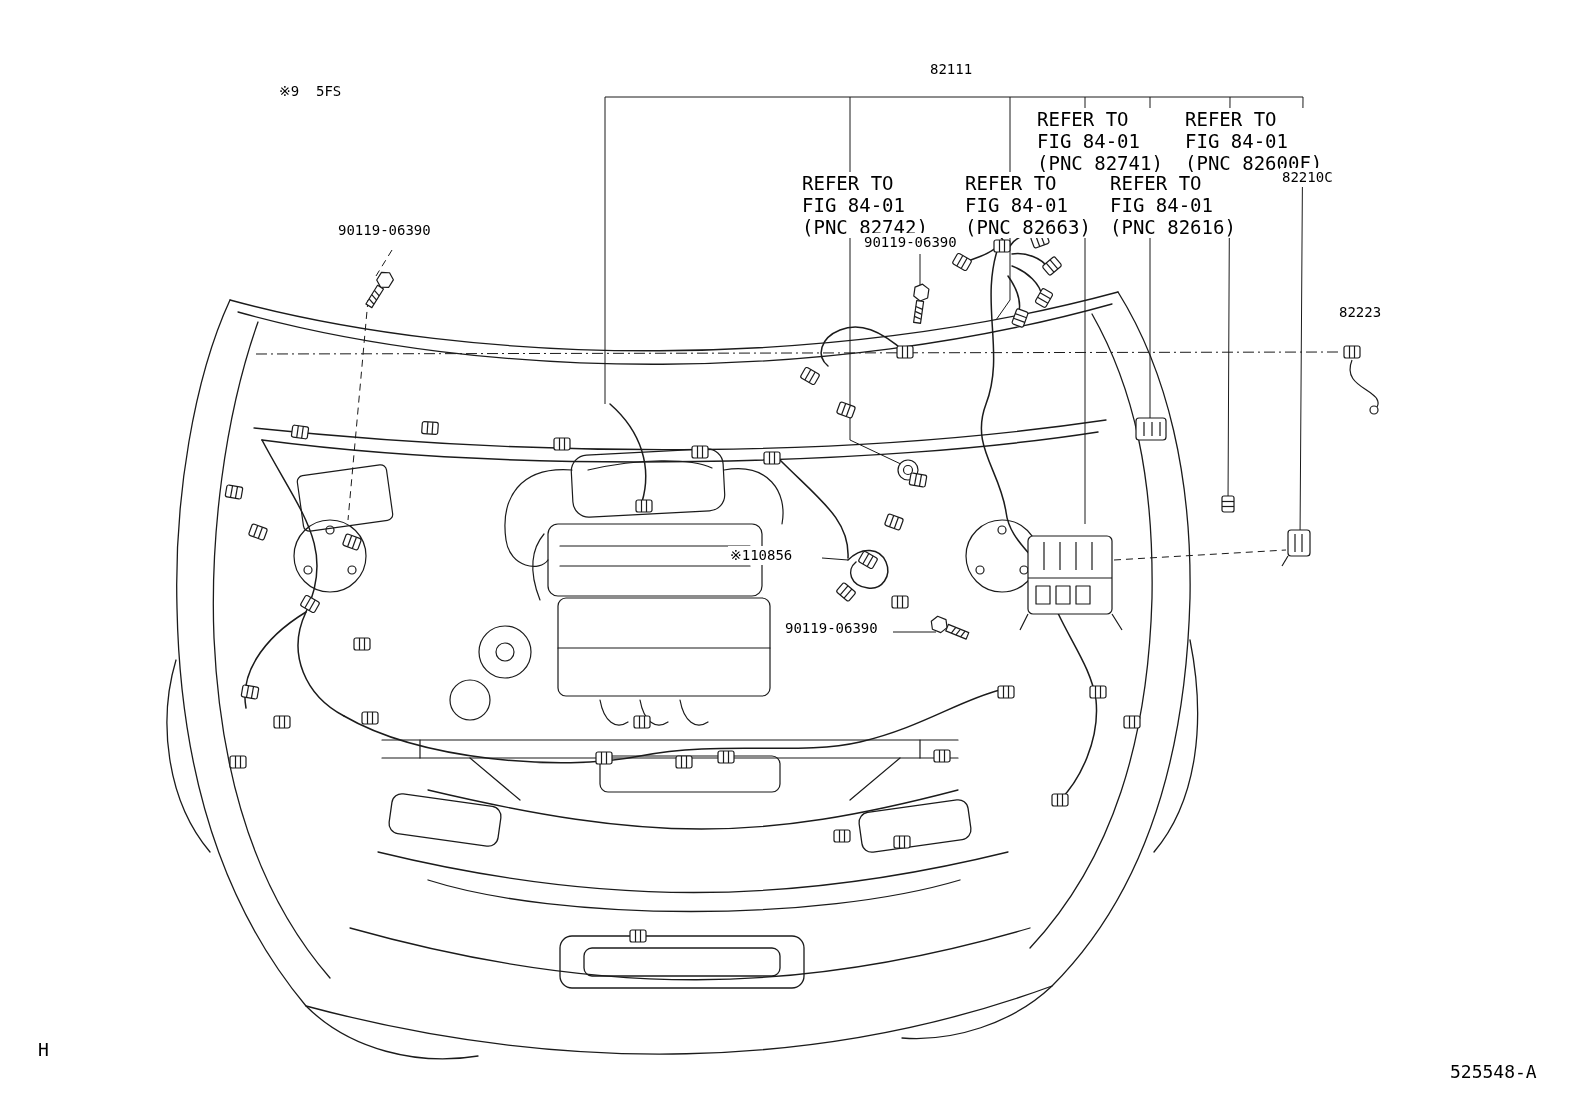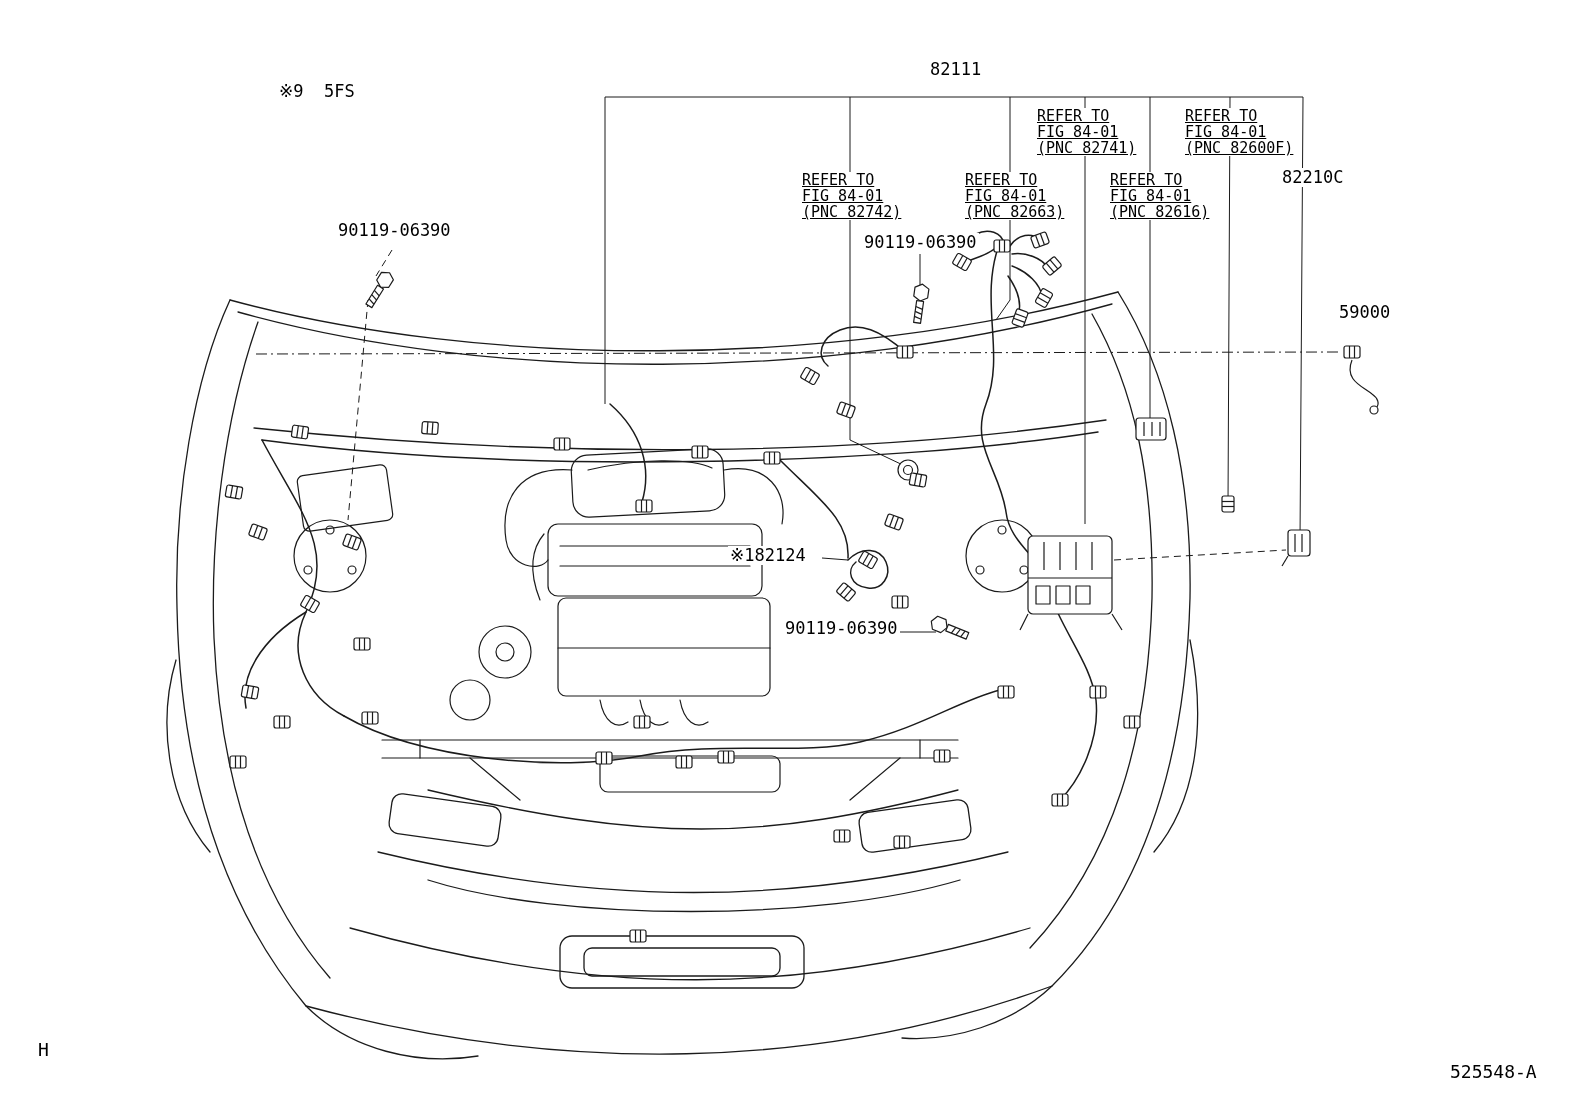--- a/index.html
+++ b/index.html
@@ -1,22 +1,22 @@
 <!DOCTYPE html>
 <html><head>
 <meta charset="utf-8">
 <style>
   html,body{margin:0;padding:0;background:#fff;}
   body{width:1592px;height:1099px;position:relative;overflow:hidden;
        font-family:"DejaVu Sans Mono","DejaVu Sans",monospace;color:#000;}
   .stage{position:absolute;left:0;top:0;width:1592px;height:1099px;}
   svg{position:absolute;left:0;top:0;}
-  .label{position:absolute;white-space:pre;font-size:17px;line-height:19px;
+  .label{position:absolute;white-space:pre;font-size:14px;line-height:19px;
          background:#fff;padding:0 2px;letter-spacing:0;}
-  .ref{font-size:15px;line-height:16px;text-decoration:underline;}
+  .ref{font-size:19px;line-height:22px;}
   .footer{font-size:18px;background:transparent;}
 </style>
 </head>
 <body>
 
 <div class="stage">
 
 <svg width="1592" height="1099" viewBox="0 0 1592 1099">
   <defs>
     <g id="conn">
@@ -220,19 +220,19 @@
 FIG 84-01
 (PNC 82742)</div>
   <div class="label ref" style="left:963px;top:172px">REFER TO
 FIG 84-01
 (PNC 82663)</div>
   <div class="label ref" style="left:1108px;top:172px">REFER TO
 FIG 84-01
 (PNC 82616)</div>
   <div class="label" style="left:336px;top:221px">90119-06390</div>
   <div class="label" style="left:862px;top:233px">90119-06390</div>
-  <div class="label" style="left:1337px;top:303px">59000</div>
-  <div class="label" style="left:728px;top:546px">※182124</div>
+  <div class="label" style="left:1337px;top:303px">82223</div>
+  <div class="label" style="left:728px;top:546px">※110856</div>
   <div class="label" style="left:783px;top:619px">90119-06390</div>
 
   <div class="label footer" style="left:36px;top:1040px">H</div>
   <div class="label footer" style="left:1448px;top:1062px">525548-A</div>
 </div>
 
 </body></html>

